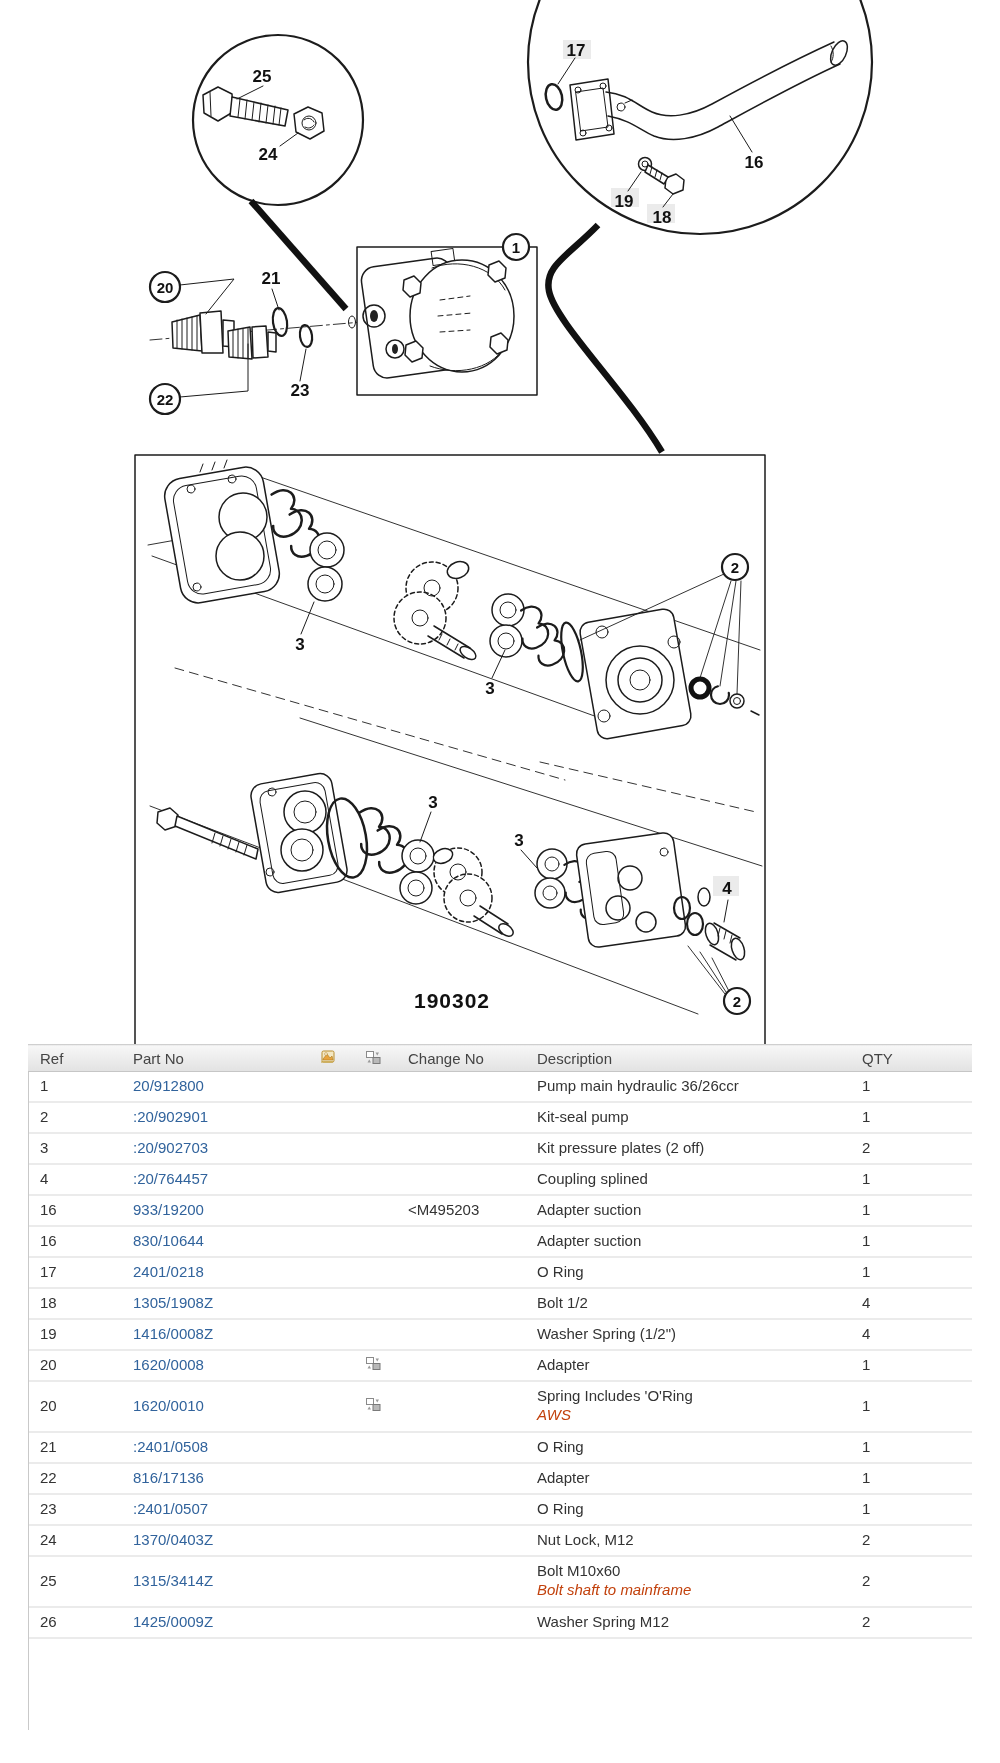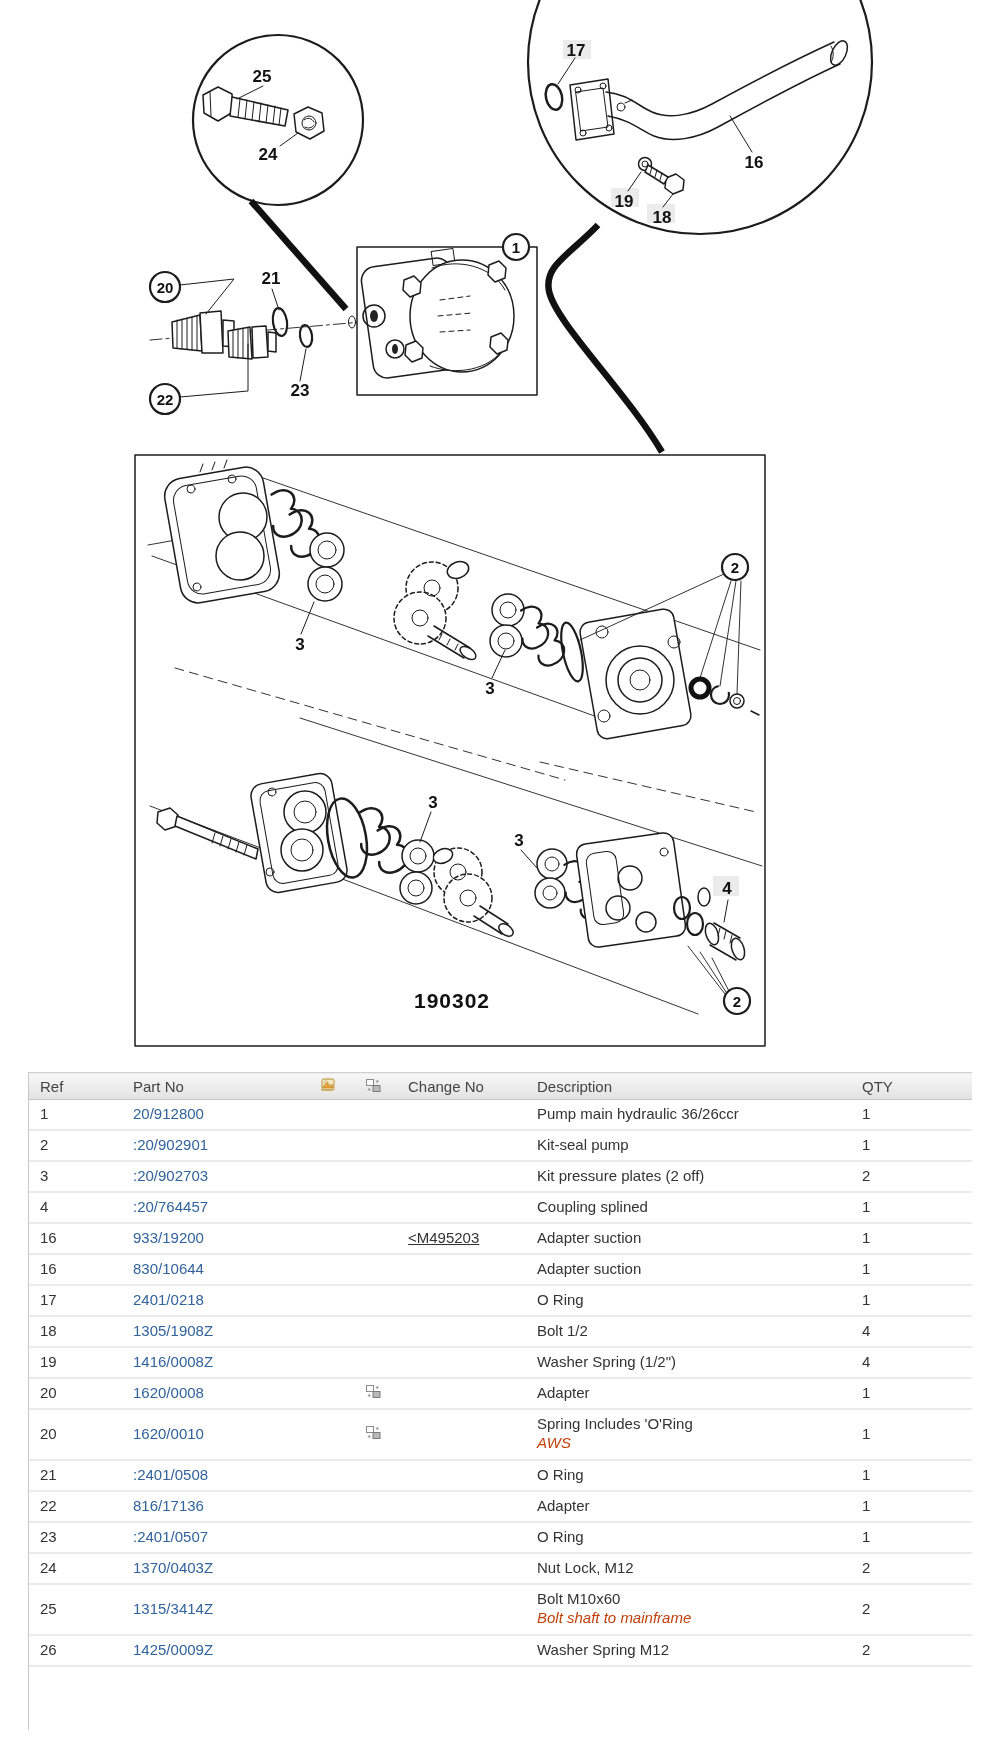--- a/index.html
+++ b/index.html
@@ -15,30 +15,30 @@
   .t25{stroke-width:2.5;}
   .thick{stroke:#111;stroke-width:6.5;fill:none;stroke-linecap:butt;}
   .lbl{font:bold 17px "Liberation Sans",sans-serif;fill:#111;}
   .lblc{font:bold 15px "Liberation Sans",sans-serif;fill:#111;}
   .fig{font:bold 21px "Liberation Sans",sans-serif;fill:#111;letter-spacing:1px;}
   .pale{fill:#e4e4e4;opacity:.75;}
   .dash{stroke-dasharray:9 6;}
   .cdash{stroke-dasharray:12 4 3 4;}
   .teeth{stroke-dasharray:4 3;}
   
-  #table-wrap{position:absolute;left:28px;top:1072px;width:944px;}
+  #table-wrap{position:absolute;left:28px;top:1044px;width:944px;}
   table{border-collapse:collapse;table-layout:fixed;width:944px;font-size:15px;color:#333;}
   thead th{height:26px;font-weight:normal;color:#444;text-align:left;
     background:linear-gradient(#f7f7f7,#e2e2e2);
     border-top:1px solid #cfcfcf;border-bottom:1px solid #c6c6c6;padding:0;}
   th.pad,td.pad{padding-left:12px;}
   tbody td{border-bottom:2px solid #ebebeb;padding:5px 0 6px;line-height:18px;vertical-align:middle;}
   td.ref{padding-left:12px;}
   td.part{padding-left:12px;color:#31639c;cursor:pointer;}
-  td.chg{padding-left:12px;text-decoration:underline;}
+  td.chg{padding-left:12px;}
   td.desc{padding-left:12px;}
   td.qty,th.qty{text-align:left;}
   .note{font-style:italic;color:#c2410c;line-height:20px;}
   .iconcell{text-align:center;}
   #left-rule{position:absolute;left:28px;top:1072px;width:1px;height:658px;background:#c9c9c9;}
 </style>
 </head>
 <body>
 
 <div id="stage">

